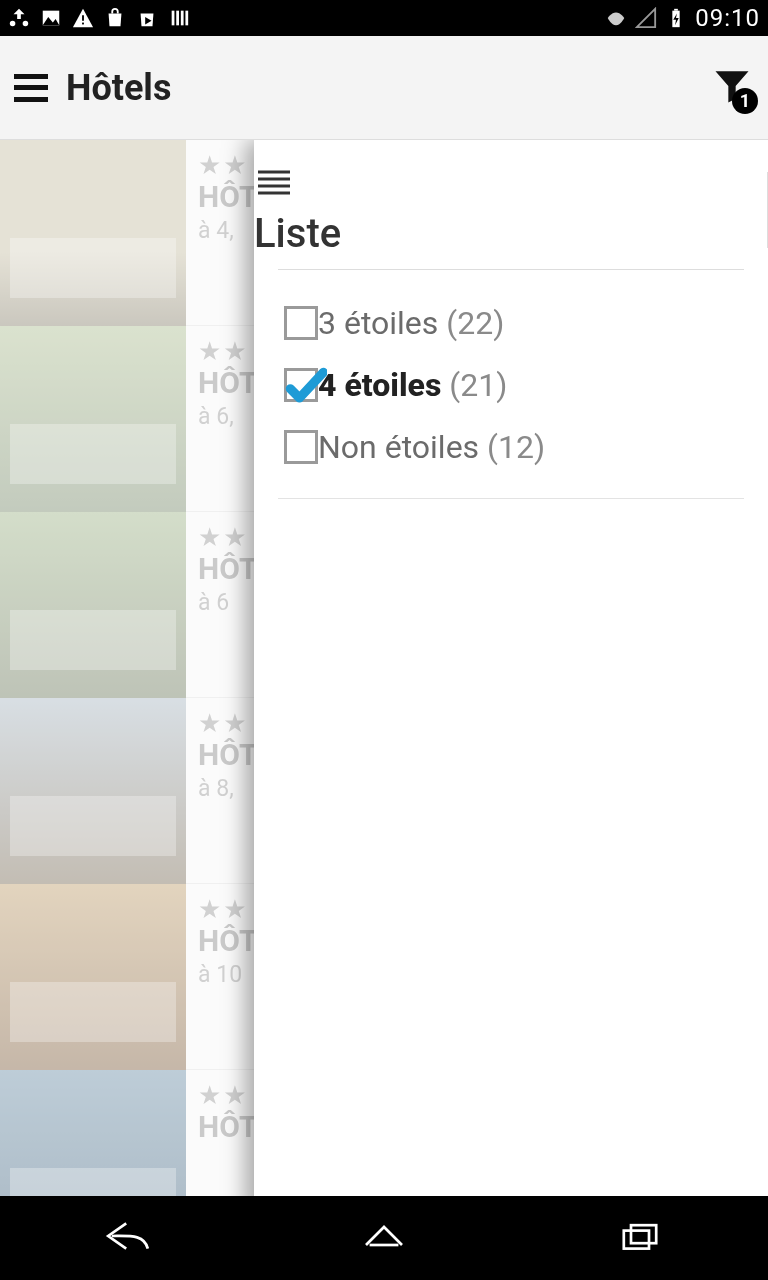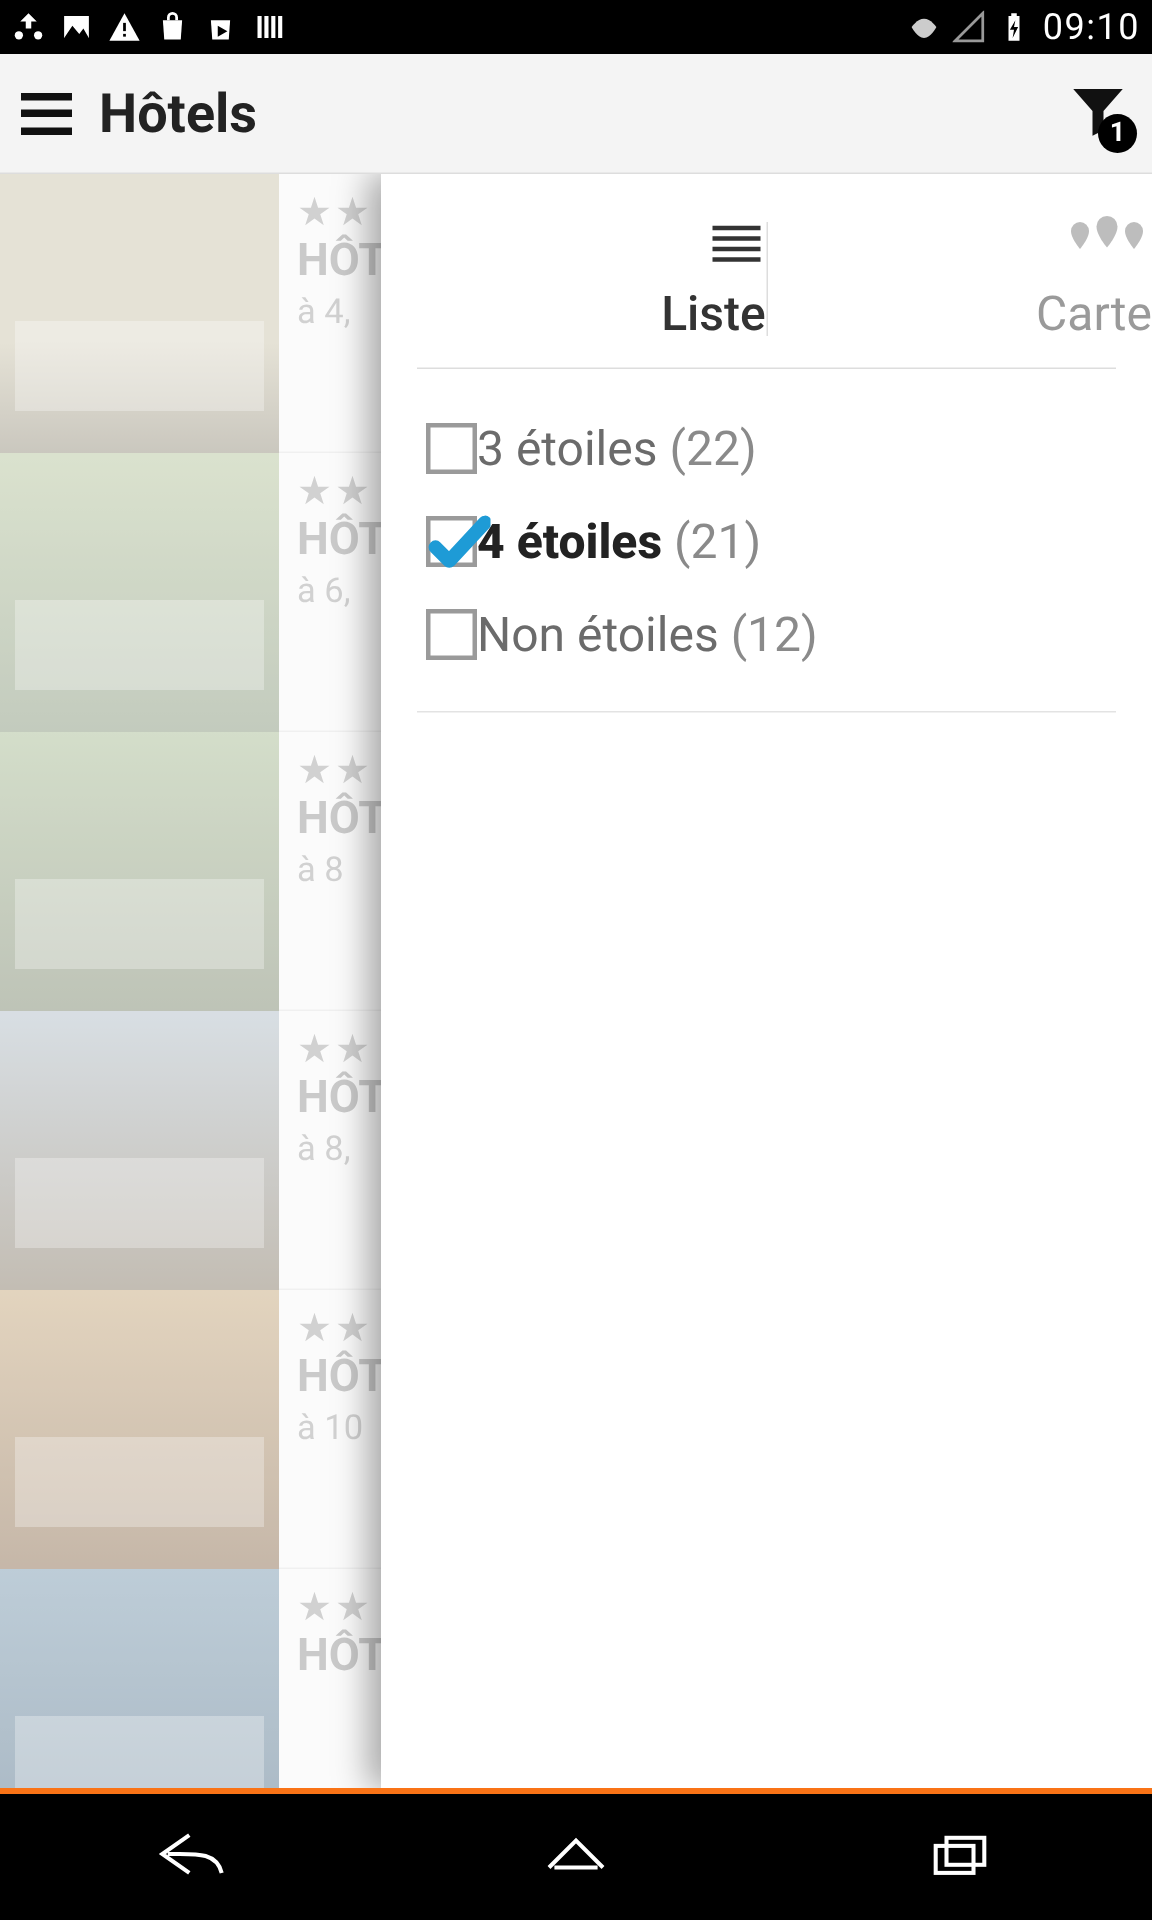--- a/index.html
+++ b/index.html
@@ -7,21 +7,21 @@
   .screen { width: 768px; height: 1280px; position: relative; background: #f97316; }
 
   
   .statusbar { height: 36px; background: #000; color: #fff; display: flex; align-items: center; padding: 0 8px; font-size: 24px; }
   .statusbar .left { display: flex; gap: 10px; align-items: center; }
   .statusbar .right { margin-left: auto; display: flex; gap: 8px; align-items: center; font-weight: 400; letter-spacing: 1px; }
   .sb-icon { width: 22px; height: 22px; display:inline-block; }
   .sb-icon svg { width:100%; height:100%; fill:#fff; }
 
   
-  .appbar { height: 80px; background: #f4f4f4; border-bottom: 1px solid #ddd; display: flex; align-items: center; padding: 0 14px; }
+  .appbar { height: 104px; background: #f4f4f4; border-bottom: 1px solid #ddd; display: flex; align-items: center; padding: 0 14px; }
   .hamburger { width: 34px; height: 28px; display:flex; flex-direction:column; justify-content:space-between; margin-right: 18px; }
   .hamburger span { display:block; height:5px; background:#111; }
   .appbar-title { font-size: 36px; font-weight: 700; color:#222; }
   .filter-btn { margin-left:auto; position:relative; }
   .filter-btn svg { width:44px; height:44px; fill:#111; }
   .filter-badge { position:absolute; right:-4px; bottom:-2px; width:26px; height:26px; border-radius:50%; background:#000; color:#fff; font-size:18px; font-weight:700; display:flex; align-items:center; justify-content:center; }
 
   
   .main { position:relative; height: calc(1280px - 36px - 84px - 84px); overflow:hidden; }
 
@@ -40,21 +40,21 @@
   .stars { color:#999; font-size:26px; letter-spacing:2px; }
   .hotel-name { font-size:30px; font-weight:700; color:#8a8a8a; line-height:1.1; }
   .hotel-dist { font-size:23px; color:#9a9a9a; margin-top:4px; }
 
   
   .panel { position:absolute; top:0; bottom:0; left:254px; right:0; background:#fff; box-shadow:-8px 0 22px rgba(0,0,0,0.35); display:flex; flex-direction:column; padding-top:10px; }
   
   .scrim { position:absolute; top:0; bottom:0; left:0; width:254px; background:rgba(255,255,255,0.55); }
 
   .tabs { display:flex; position:relative; height:120px; }
-  .tab { flex:1; display:flex; flex-direction:column; align-items:flex-end; justify-content:center; gap:10px; font-size:32px; color:#9a9a9a; }
+  .tab { flex:1; display:flex; flex-direction:column; align-items:flex-start; justify-content:center; gap:10px; font-size:40px; color:#9a9a9a; }
   .tab.active { color:#333; font-weight:500; }
   .tab .ticon { height:36px; display:flex; align-items:center; justify-content:center; }
   .tab-sep { width:1px; background:#ddd; margin:22px 0; }
   .tabs-underline { position:absolute; left:24px; right:24px; bottom:0; height:1px; background:#ddd; }
 
   .section { padding: 22px 30px 6px; }
   .section-title { font-size:34px; font-weight:800; color:#222; margin-bottom:16px; }
 
   .option-row { display:flex; align-items:center; padding:12px 0; font-size:32px; color:#6b6b6b; }
   .option-row .label { }
@@ -157,21 +157,21 @@
           <div class="stars">★★</div>
           <div class="hotel-name">HÔT FAL</div>
           <div class="hotel-dist">à 6,</div>
         </div>
       </div>
       <div class="hotel-row">
         <div class="hotel-img p3"></div>
         <div class="hotel-info">
           <div class="stars">★★</div>
           <div class="hotel-name">HÔT BO</div>
-          <div class="hotel-dist">à 8</div>
+          <div class="hotel-dist">à 6</div>
         </div>
       </div>
       <div class="hotel-row">
         <div class="hotel-img p4"></div>
         <div class="hotel-info">
           <div class="stars">★★</div>
           <div class="hotel-name">HÔT FÉN</div>
           <div class="hotel-dist">à 8,</div>
         </div>
       </div>
@@ -201,32 +201,20 @@
             <svg width="40" height="30" viewBox="0 0 40 30">
                 <line x1="4" y1="5" x2="36" y2="5" stroke="#333" stroke-width="3"></line>
                 <line x1="4" y1="12" x2="36" y2="12" stroke="#333" stroke-width="3"></line>
                 <line x1="4" y1="19" x2="36" y2="19" stroke="#333" stroke-width="3"></line>
                 <line x1="4" y1="26" x2="36" y2="26" stroke="#333" stroke-width="3"></line>
               </svg>
           </div>
           <span>Liste</span>
         </div>
         <div class="tab-sep"></div>
-        <div class="tab">
-          <div class="ticon">
-            <svg width="60" height="36" viewBox="0 0 60 36">
-                <g fill="#bdbdbd">
-                  <path d="M12 4a6 6 0 00-6 6c0 5 6 12 6 12s6-7 6-12a6 6 0 00-6-6z"></path>
-                  <path d="M30 0a7 7 0 00-7 7c0 6 7 14 7 14s7-8 7-14a7 7 0 00-7-7z"></path>
-                  <path d="M48 4a6 6 0 00-6 6c0 5 6 12 6 12s6-7 6-12a6 6 0 00-6-6z"></path>
-                </g>
-              </svg>
-          </div>
-          <span>Carte</span>
-        </div>
         <div class="tabs-underline"></div>
       </div>
 
       <div class="section">
 
         <div class="option-row">
           <span class="chk"></span>
           <span class="label">3 étoiles</span>
           <span class="count">(22)</span>
         </div>

